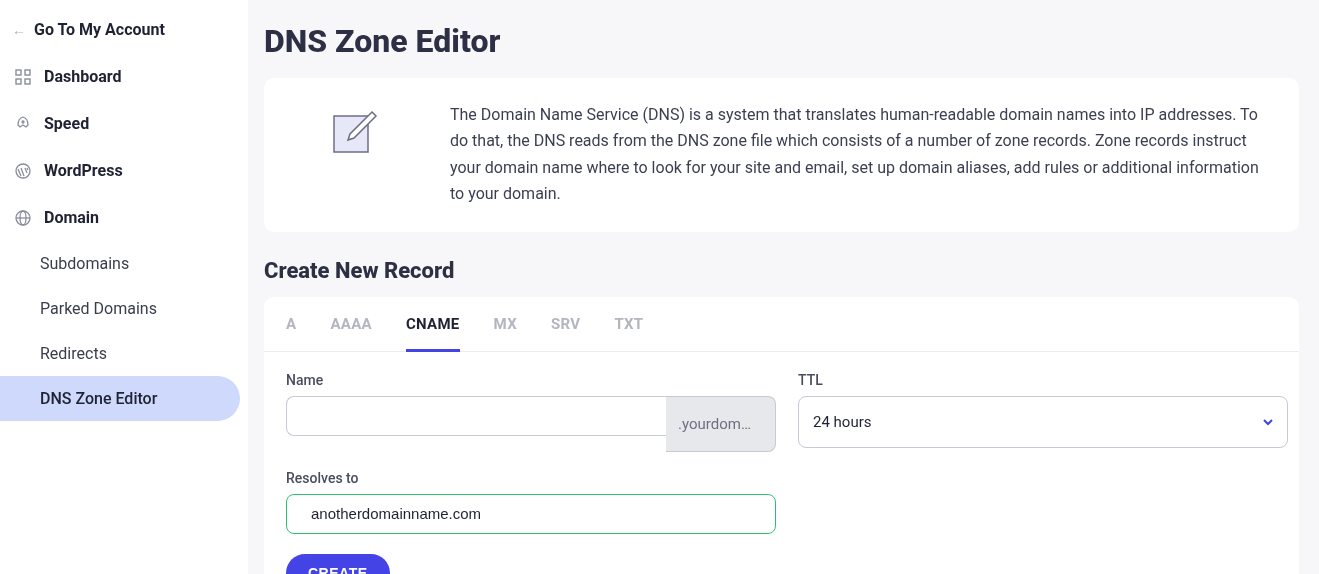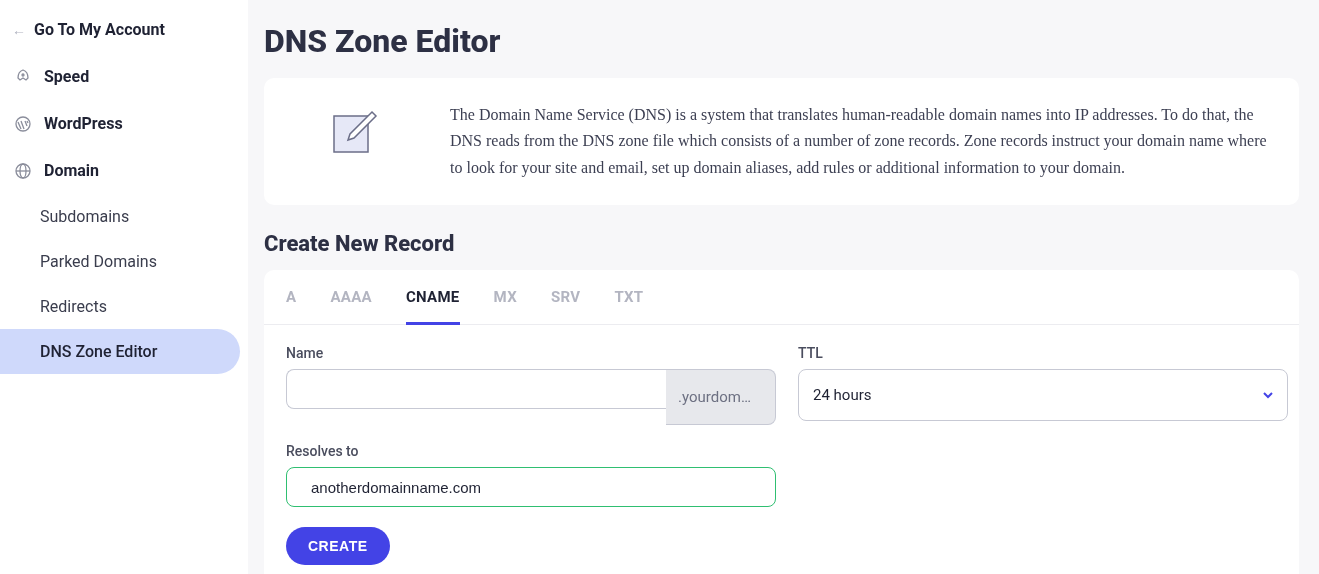--- a/index.html
+++ b/index.html
@@ -79,21 +79,20 @@
     color: #2d3044;
   }
   .info-card {
     background: #ffffff;
     border-radius: 10px;
     padding: 24px 30px 24px 30px;
     display: flex;
     gap: 36px;
     align-items: flex-start;
     margin-bottom: 26px;
-    font-family: Liberation Serif, serif;
   }
   .info-icon-wrap {
     width: 120px;
     display: flex;
     justify-content: center;
     padding-top: 4px;
   }
   .info-text {
     flex: 1;
     font-size: 16px;
@@ -231,20 +230,31 @@
 </style>
 </head>
 <body>
 
 <nav class="sidebar">
   <div class="back-link">
     <span class="arrow">←</span>
     <span>Go To My Account</span>
   </div>
 
+  <div class="nav-item">
+    <span class="nav-icon">
+      <svg width="16" height="16" viewBox="0 0 16 16" fill="none" stroke="currentColor" stroke-width="1.4">
+          <rect x="1" y="1" width="5" height="5"></rect>
+          <rect x="10" y="1" width="5" height="5"></rect>
+          <rect x="1" y="10" width="5" height="5"></rect>
+          <rect x="10" y="10" width="5" height="5"></rect>
+        </svg>
+    </span>
+    <span>Dashboard</span>
+  </div>
 
 
 
   <div class="nav-item">
     <span class="nav-icon">
       <svg width="16" height="16" viewBox="0 0 16 16" fill="none" stroke="currentColor" stroke-width="1.3">
           <path d="M8 1 C11 2 13 5 13 9 L11 11 L8 9 L5 11 L3 9 C3 5 5 2 8 1 Z"></path>
           <circle cx="8" cy="6" r="1"></circle>
         </svg>
     </span>

